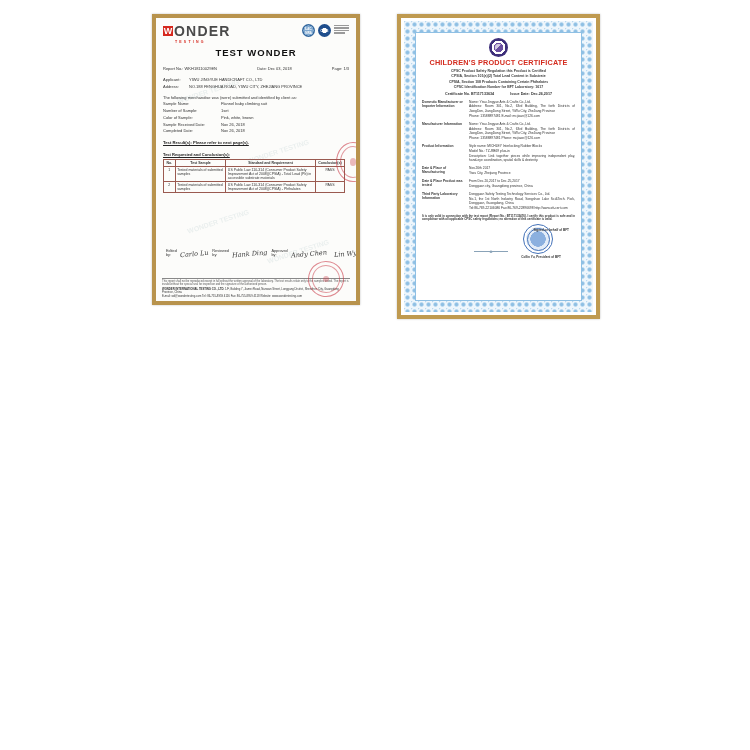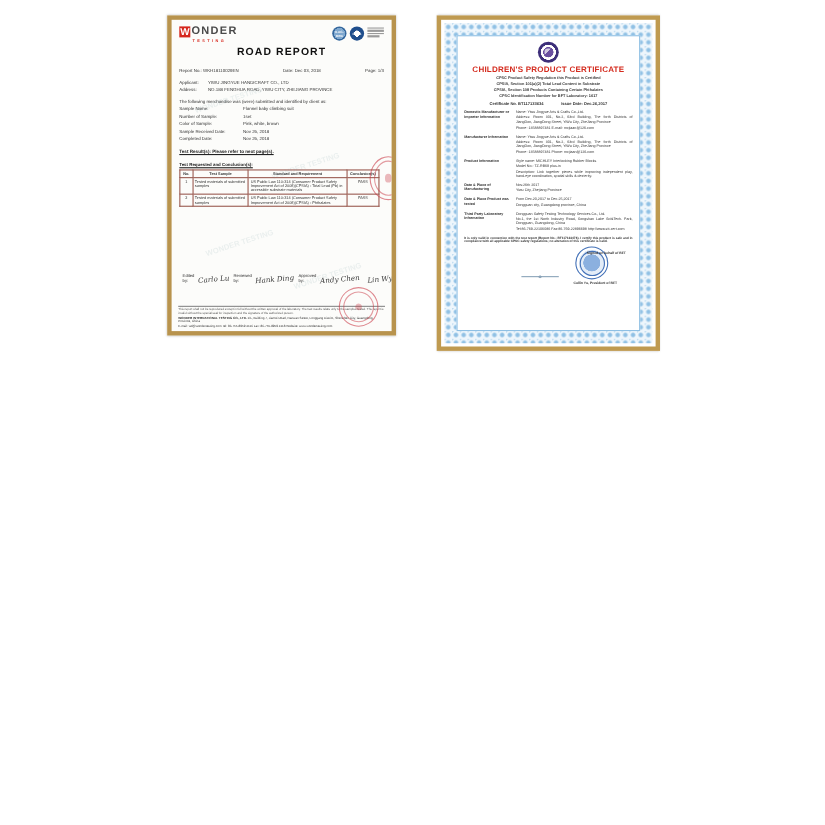--- a/index.html
+++ b/index.html
@@ -6,21 +6,21 @@
   body{width:750px;height:750px;font-family:"Liberation Sans",sans-serif;color:#222;}
   .canvas{position:relative;width:750px;height:750px;background:#fff;overflow:hidden;}
 
   
   .report-doc{position:absolute;left:152px;top:14px;width:208px;height:291px;box-sizing:border-box;
     border:4px solid #b8934d;background:#fcfcfa;padding:5px 7px;overflow:hidden;
     box-shadow:0 0 2px rgba(0,0,0,.25);}
   .rep-header{display:flex;justify-content:space-between;align-items:flex-start;}
   .logo-row{display:flex;align-items:center;}
   .logo-w{width:10px;height:10px;background:#d6281e;color:#fff;font-weight:bold;font-size:9px;line-height:10px;text-align:center;}
-  .logo-rest{font-size:10px;font-weight:bold;color:#4a4a4a;letter-spacing:1.2px;margin-left:1px;}
+  .logo-rest{font-size:14px;font-weight:bold;color:#4a4a4a;letter-spacing:1.2px;margin-left:1px;}
   .logo-sub{font-size:3.5px;color:#d6281e;letter-spacing:2.2px;margin-left:12px;margin-top:1px;font-weight:bold;}
   .badges{display:flex;gap:3px;align-items:flex-start;margin-top:1px;}
   .badge{width:13px;height:13px;border-radius:50%;color:#fff;font-size:2.8px;display:flex;align-items:center;justify-content:center;text-align:center;font-weight:bold;}
   .badge.ilac{background:radial-gradient(circle,#7fa8cf 0 55%,#35689e 56% 100%);}
   .badge.cnas{background:radial-gradient(circle,#ffffff 0 30%,#1f4e8c 31% 100%);}
   .accred{width:15px;margin-top:1px;}
   .micro-bar{height:1.4px;background:#9a9a9a;margin-bottom:1.1px;}
   .rep-title{text-align:center;font-size:9.5px;font-weight:bold;letter-spacing:1px;color:#101010;margin-top:3px;}
   .meta-row{display:flex;justify-content:space-between;font-size:4px;margin-top:8px;color:#333;}
   .kv{display:flex;font-size:4px;margin-top:1.5px;color:#333;}
@@ -111,21 +111,21 @@
         <div class="badge cnas">CNAS</div>
         <div class="accred">
           <div class="micro-bar"></div>
             <div class="micro-bar"></div>
             <div class="micro-bar"></div>
             <div class="micro-bar" style="width:70%;"></div>
         </div>
       </div>
     </div>
 
-    <div class="rep-title">ROAD REPORT</div>
+    <div class="rep-title">TEST WONDER</div>
 
     <div class="meta-row">
       <span><span>Report No.:</span>
         <span>WKH18110029EN</span></span>
       <span><span>Date:</span>
         <span>Dec 03, 2018</span></span>
       <span><span>Page:</span>
         <span>1/3</span></span>
     </div>
 

